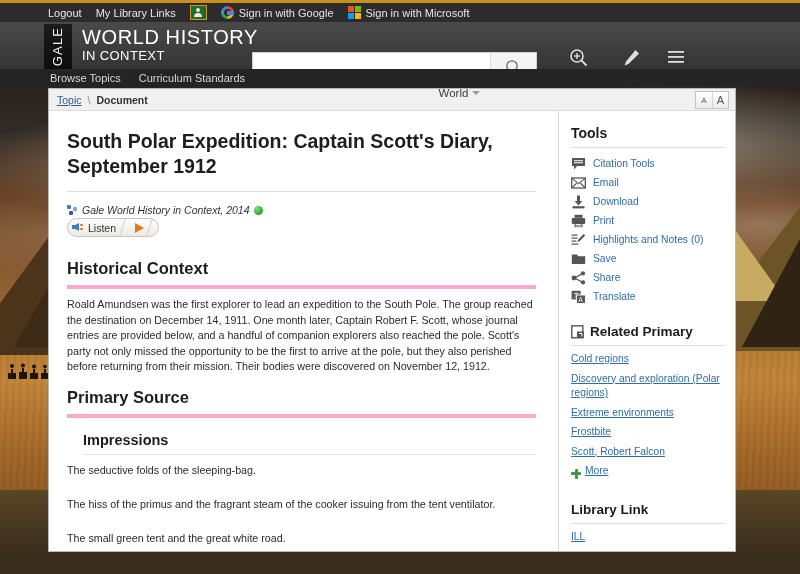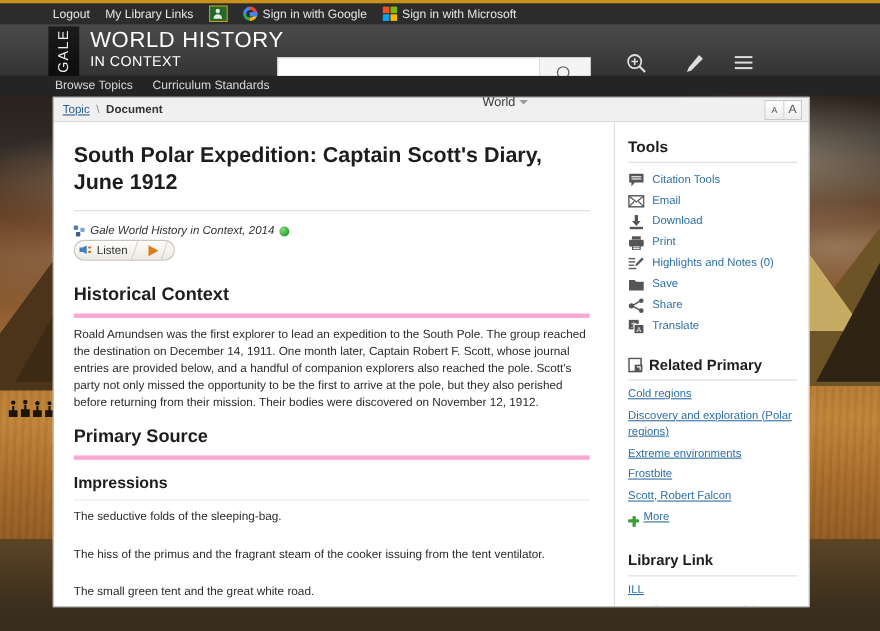--- a/index.html
+++ b/index.html
@@ -308,21 +308,21 @@
   }
   .end-cap{
     width:7px;height:100%;border-left:1px solid #d4d0c7;transform:skewX(-18deg);
   }
 
   h2.sec {
     font-size:16.5px;font-weight:bold;color:#1d1d1d;margin:0 0 8px 0;
     padding-bottom:7px;border-bottom:4px solid #f9a8d4;
   }
   h3.sub {
-    font-size:14.5px;font-weight:bold;color:#1d1d1d;margin:14px 0 8px 0;
+    font-size:14.5px;font-weight:bold;color:#1d1d1d;margin:14px 0 8px 16px;
     padding-bottom:6px;border-bottom:1px solid #e8e8e8;
   }
   p.body {
     font-size:10.7px;line-height:15.5px;color:#2b2b2b;margin:0 0 13px 0;
   }
   .imp-line { font-size:10.7px;line-height:15px;color:#2b2b2b;margin:0 0 19px 0; }
 
   
   #tools {
     width:176px; padding:14px 10px 0 12px; background:#fff;
@@ -469,21 +469,21 @@
     <span class="cur">Document</span>
     <div id="fontsize-ctrl">
       <div class="fsa-small">A</div>
       <div class="fsa-big">A</div>
     </div>
   </div>
 
   <div id="panel-body">
 
     <div id="article">
-      <h1 id="doc-title">South Polar Expedition: Captain Scott's Diary, June 1912</h1>
+      <h1 id="doc-title">South Polar Expedition: Captain Scott's Diary, September 1912</h1>
 
       <div class="cite-line">
         <span class="cite-icon">
             <i></i>
             <i></i>
             <i></i>
           </span>
         <em>Gale World History in Context, 2014</em>
         <span class="green-dot"></span>
       </div>

